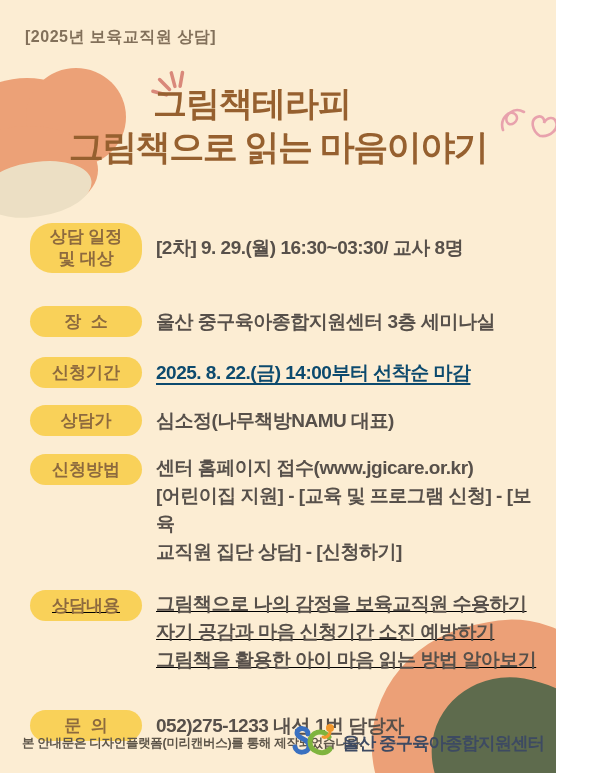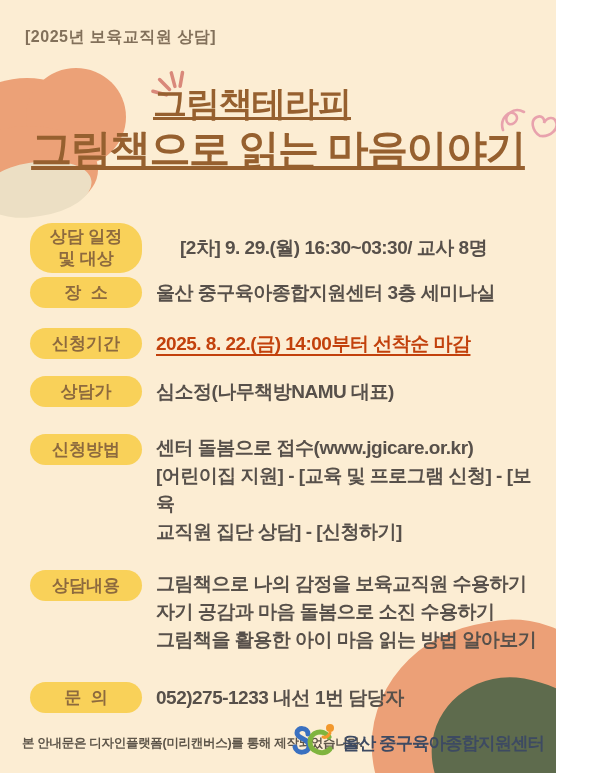--- a/index.html
+++ b/index.html
@@ -21,48 +21,48 @@
 
   .sparkle{position:absolute;left:140px;top:60px;}
   .heart-doodle{position:absolute;left:498px;top:100px;}
 
   .tag{
     position:absolute;top:27px;left:25px;
     font-size:16px;font-weight:700;color:#82705a;letter-spacing:.5px;
   }
   .title{
     position:absolute;top:86px;left:0;width:100%;
-    text-align:center;color:#96602f;font-weight:800;line-height:1;text-decoration:underline;
+    text-align:center;color:#96602f;font-weight:800;line-height:1;
   }
   .title .l1{font-size:34px;position:relative;left:-26px;letter-spacing:-1px;}
-  .title .l2{font-size:41px;margin-top:9px;letter-spacing:-1.5px;}
+  .title .l2{font-size:35px;margin-top:9px;letter-spacing:-1.5px;}
 
   .sections{position:absolute;top:223px;left:30px;right:12px;}
   .row{display:flex;align-items:center;}
   .row.top{align-items:flex-start;}
-  .row1{margin-bottom:4px;gap:24px;}
+  .row1{margin-bottom:33px;}
   .row2{margin-bottom:20px;align-items:center;}
   .row3{margin-bottom:17px;}
-  .row4{margin-bottom:27px;}
+  .row4{margin-bottom:18px;}
   .row5{margin-bottom:24px;}
-  .row6{margin-bottom:28px;}
+  .row6{margin-bottom:36px;text-decoration:underline;}
   .badge{
     flex:0 0 112px;min-height:31px;box-sizing:border-box;
     background:#f9d159;border-radius:22px;
     display:flex;align-items:center;justify-content:center;
     text-align:center;font-size:17px;font-weight:700;color:#8d6a3e;
     white-space:pre-wrap;line-height:1.3;padding:3px 4px;
   }
   .content{
     margin-left:14px;
     font-size:19px;font-weight:600;color:#57504a;line-height:28px;
     letter-spacing:-0.5px;
   }
   .highlight{
-    color:#c2410c;font-weight:700;
+    color:#0c4a6e;font-weight:700;
     text-decoration:underline;text-underline-offset:4px;text-decoration-thickness:1.5px;
   }
 
   .credit{
     position:absolute;left:22px;bottom:21px;
     font-size:12.5px;font-weight:600;color:#5d5549;letter-spacing:-0.3px;z-index:6;
   }
   .logo{
     position:absolute;right:12px;bottom:8px;
     display:flex;align-items:center;z-index:6;
@@ -138,31 +138,31 @@
     <div class="row row4">
       <div class="badge">상담가</div>
       <div class="content">
         <div>심소정(나무책방NAMU 대표)</div>
       </div>
     </div>
 
     <div class="row row5 top">
       <div class="badge">신청방법</div>
       <div class="content">
-        <div>센터 돌봄으로 접수(www.jgicare.or.kr)</div>
+        <div>센터 홈페이지 접수(www.jgicare.or.kr)</div>
         <div>[어린이집 지원] - [교육 및 프로그램 신청] - [보육</div>
         <div>교직원 집단 상담] - [신청하기]</div>
       </div>
     </div>
 
     <div class="row row6 top">
       <div class="badge">상담내용</div>
       <div class="content">
         <div>그림책으로 나의 감정을 보육교직원 수용하기</div>
-        <div>자기 공감과 마음 돌봄으로 소진 수용하기</div>
+        <div>자기 공감과 마음 신청기간 소진 예방하기</div>
         <div>그림책을 활용한 아이 마음 읽는 방법 알아보기</div>
       </div>
     </div>
 
     <div class="row row7">
       <div class="badge">문  의</div>
       <div class="content">
         <div>052)275-1233 내선 1번 담당자</div>
       </div>
     </div>

